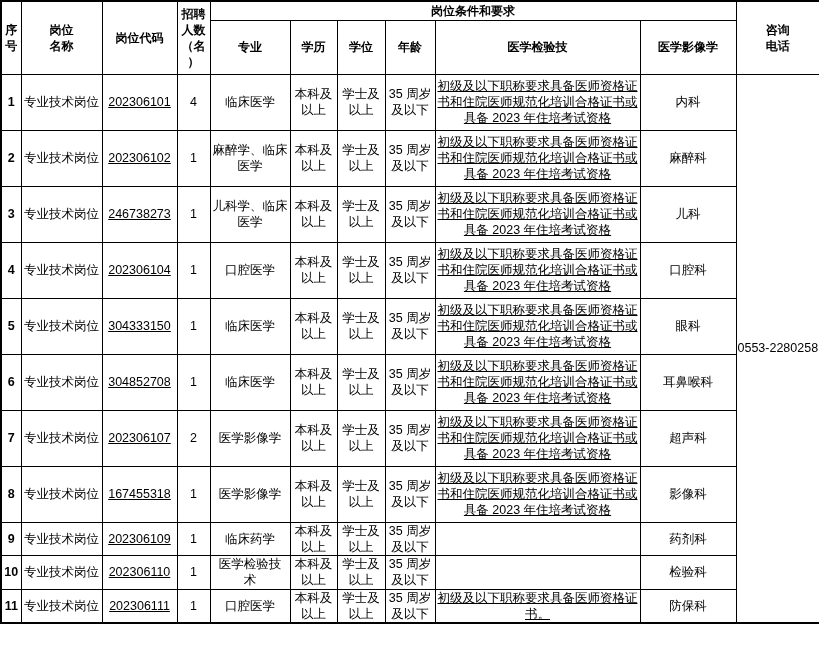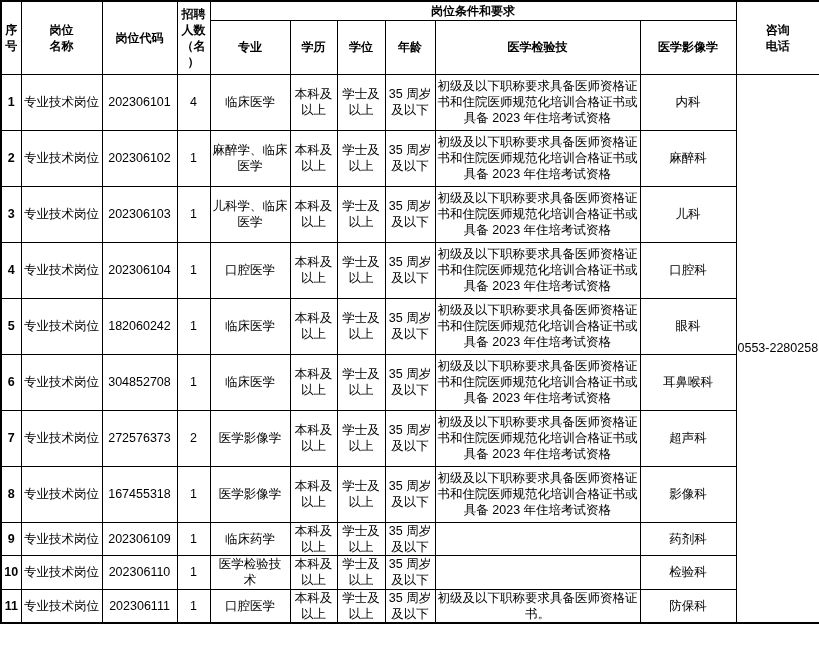--- a/index.html
+++ b/index.html
@@ -34,22 +34,22 @@
     line-height: 16px;
     margin-left: 48px;
   }
   tr.h-top   { height: 19px; }
   tr.h-sub   { height: 54px; }
   tr.r-tall  { height: 56px; }
   tr.r-s9    { height: 32px; }
   tr.r-s10   { height: 34px; }
   tr.r-s11   { height: 32px; }
   td.serial  { font-weight: bold; }
-  td.code    { font-size: 12px; }
-  td.cond    { padding: 0 2px; }
+  td.code    { font-size: 12px; text-decoration: underline; }
+  td.cond    { padding: 0 2px; text-decoration: underline; }
   td.phone   { font-size: 12.5px; line-height: 19px; }
 </style>
 </head>
 <body>
 
 <div class="page">
 <table class="recruit">
   <colgroup>
     <col style="width:20px">
         <col style="width:81px">
@@ -120,21 +120,21 @@
       <td>35 周岁
 及以下</td>
       <td class="cond">初级及以下职称要求具备医师资格证
 书和住院医师规范化培训合格证书或
 具备 2023 年住培考试资格</td>
       <td>麻醉科</td>
     </tr>
     <tr class="r-tall">
       <td class="serial">3</td>
       <td>专业技术岗位</td>
-      <td class="code">202306103</td>
+      <td class="code">246738273</td>
       <td>1</td>
       <td>儿科学、临床
 医学</td>
       <td>本科及
 以上</td>
       <td>学士及
 以上</td>
       <td>35 周岁
 及以下</td>
       <td class="cond">初级及以下职称要求具备医师资格证
@@ -155,21 +155,21 @@
       <td>35 周岁
 及以下</td>
       <td class="cond">初级及以下职称要求具备医师资格证
 书和住院医师规范化培训合格证书或
 具备 2023 年住培考试资格</td>
       <td>口腔科</td>
     </tr>
     <tr class="r-tall">
       <td class="serial">5</td>
       <td>专业技术岗位</td>
-      <td class="code">182060242</td>
+      <td class="code">304333150</td>
       <td>1</td>
       <td>临床医学</td>
       <td>本科及
 以上</td>
       <td>学士及
 以上</td>
       <td>35 周岁
 及以下</td>
       <td class="cond">初级及以下职称要求具备医师资格证
 书和住院医师规范化培训合格证书或
@@ -189,21 +189,21 @@
       <td>35 周岁
 及以下</td>
       <td class="cond">初级及以下职称要求具备医师资格证
 书和住院医师规范化培训合格证书或
 具备 2023 年住培考试资格</td>
       <td>耳鼻喉科</td>
     </tr>
     <tr class="r-tall">
       <td class="serial">7</td>
       <td>专业技术岗位</td>
-      <td class="code">272576373</td>
+      <td class="code">202306107</td>
       <td>2</td>
       <td>医学影像学</td>
       <td>本科及
 以上</td>
       <td>学士及
 以上</td>
       <td>35 周岁
 及以下</td>
       <td class="cond">初级及以下职称要求具备医师资格证
 书和住院医师规范化培训合格证书或

